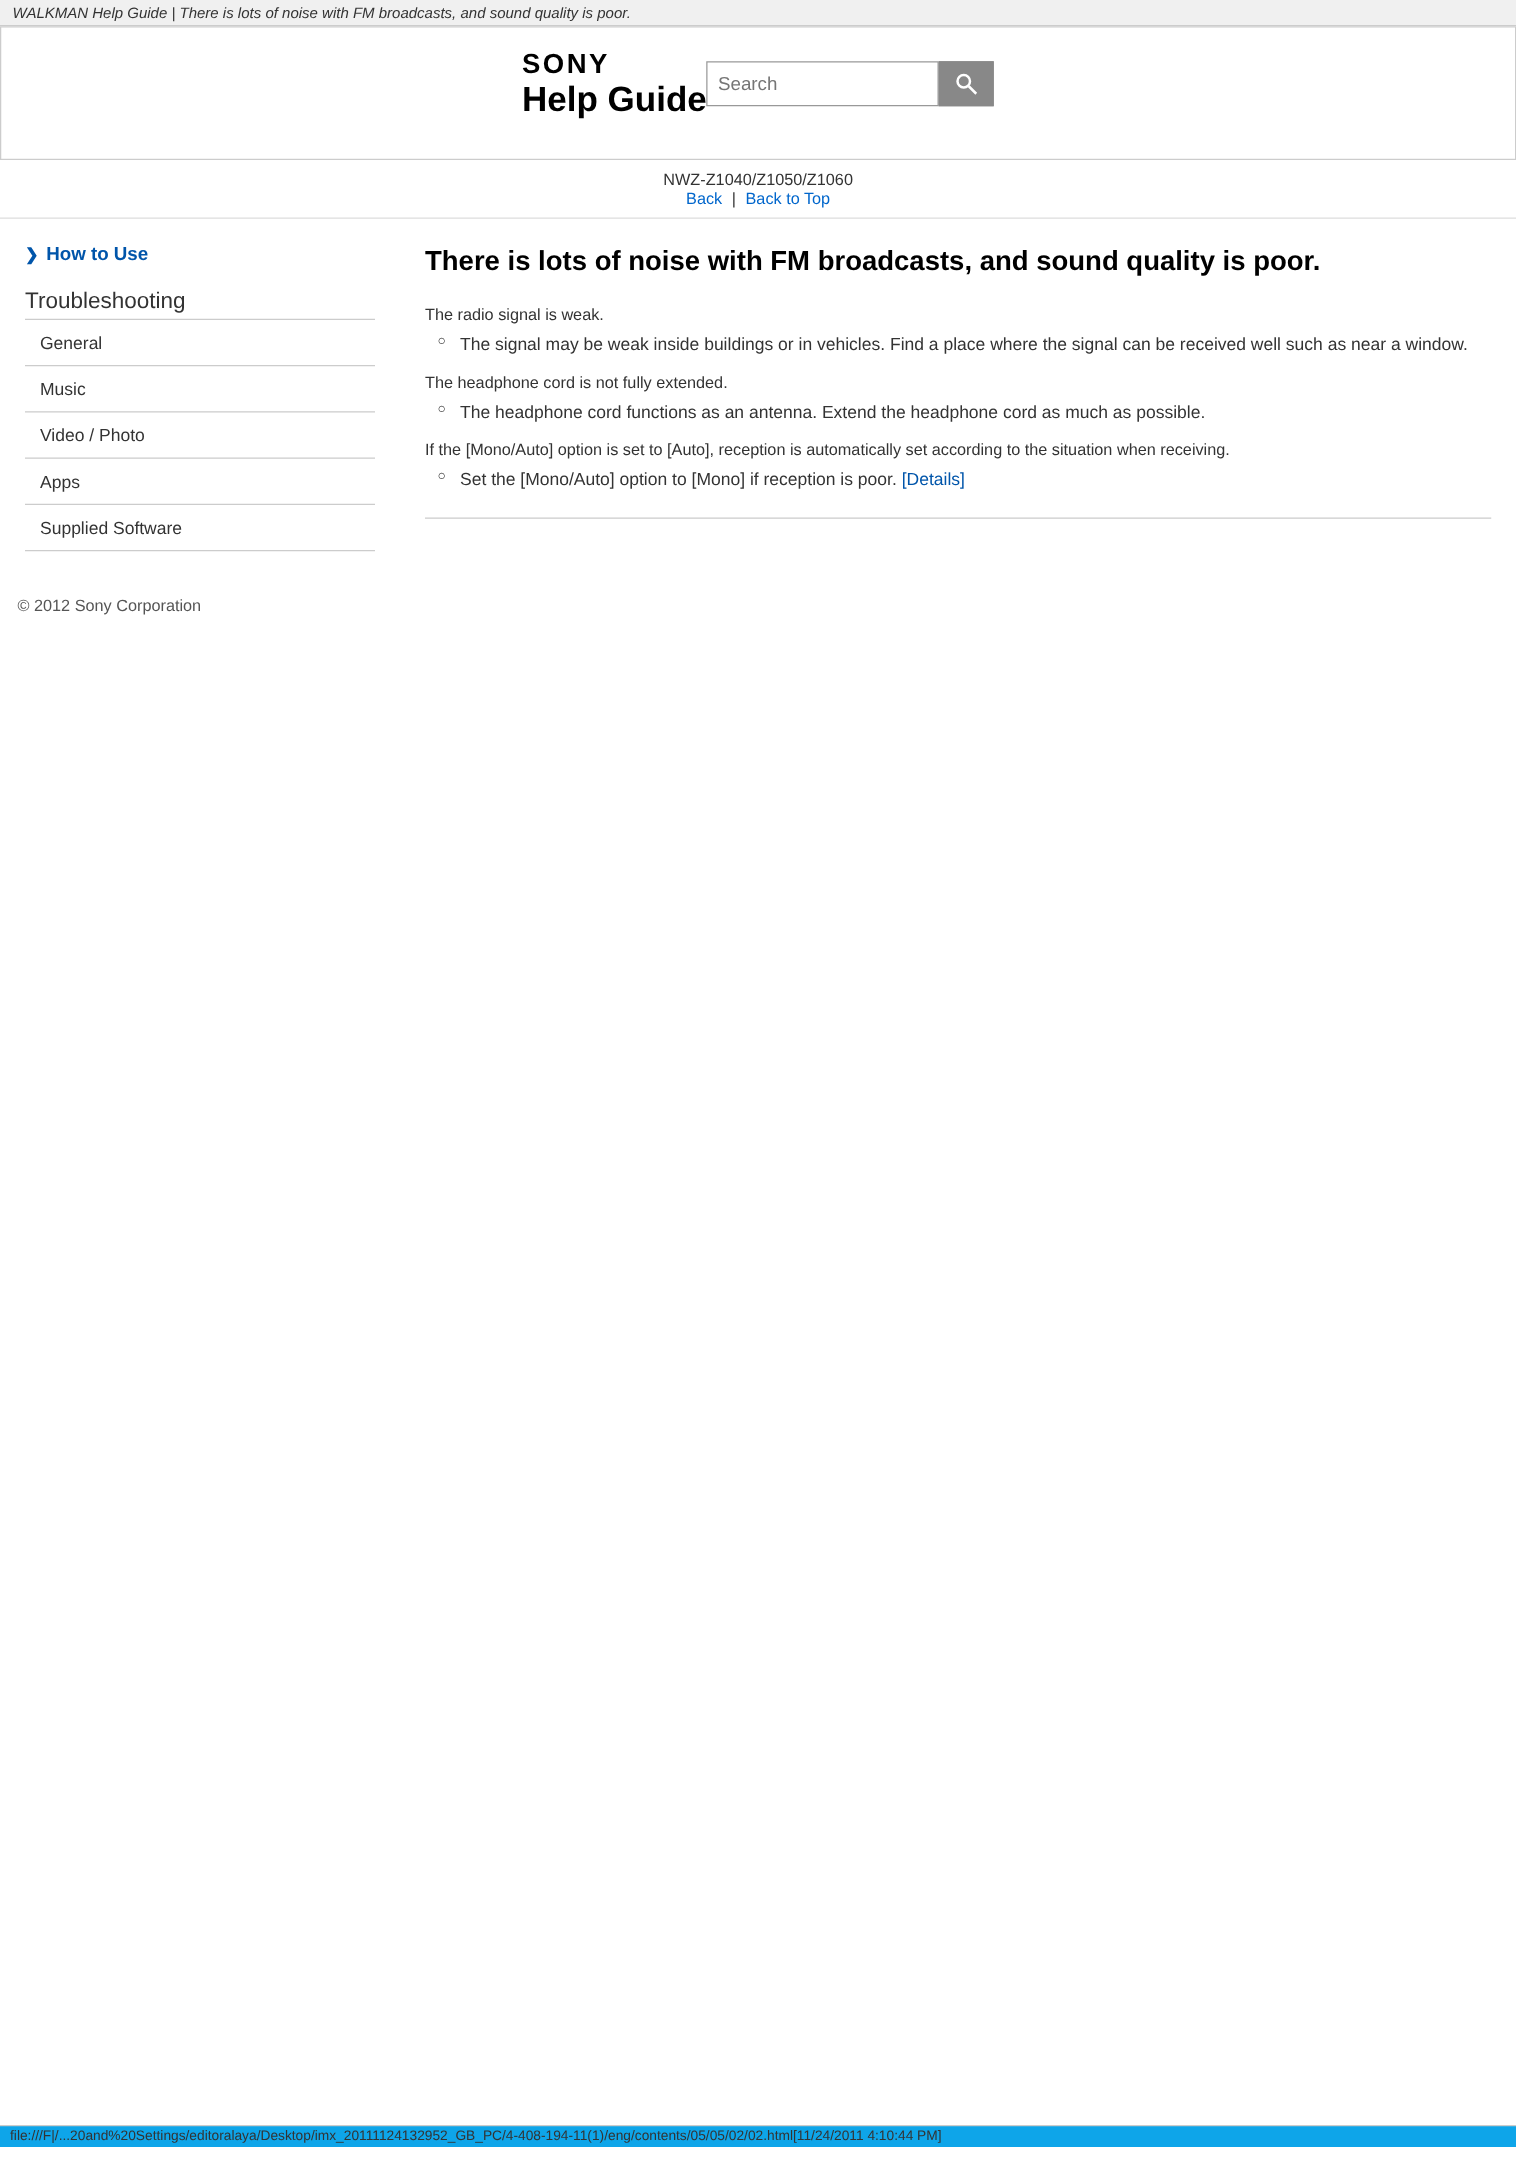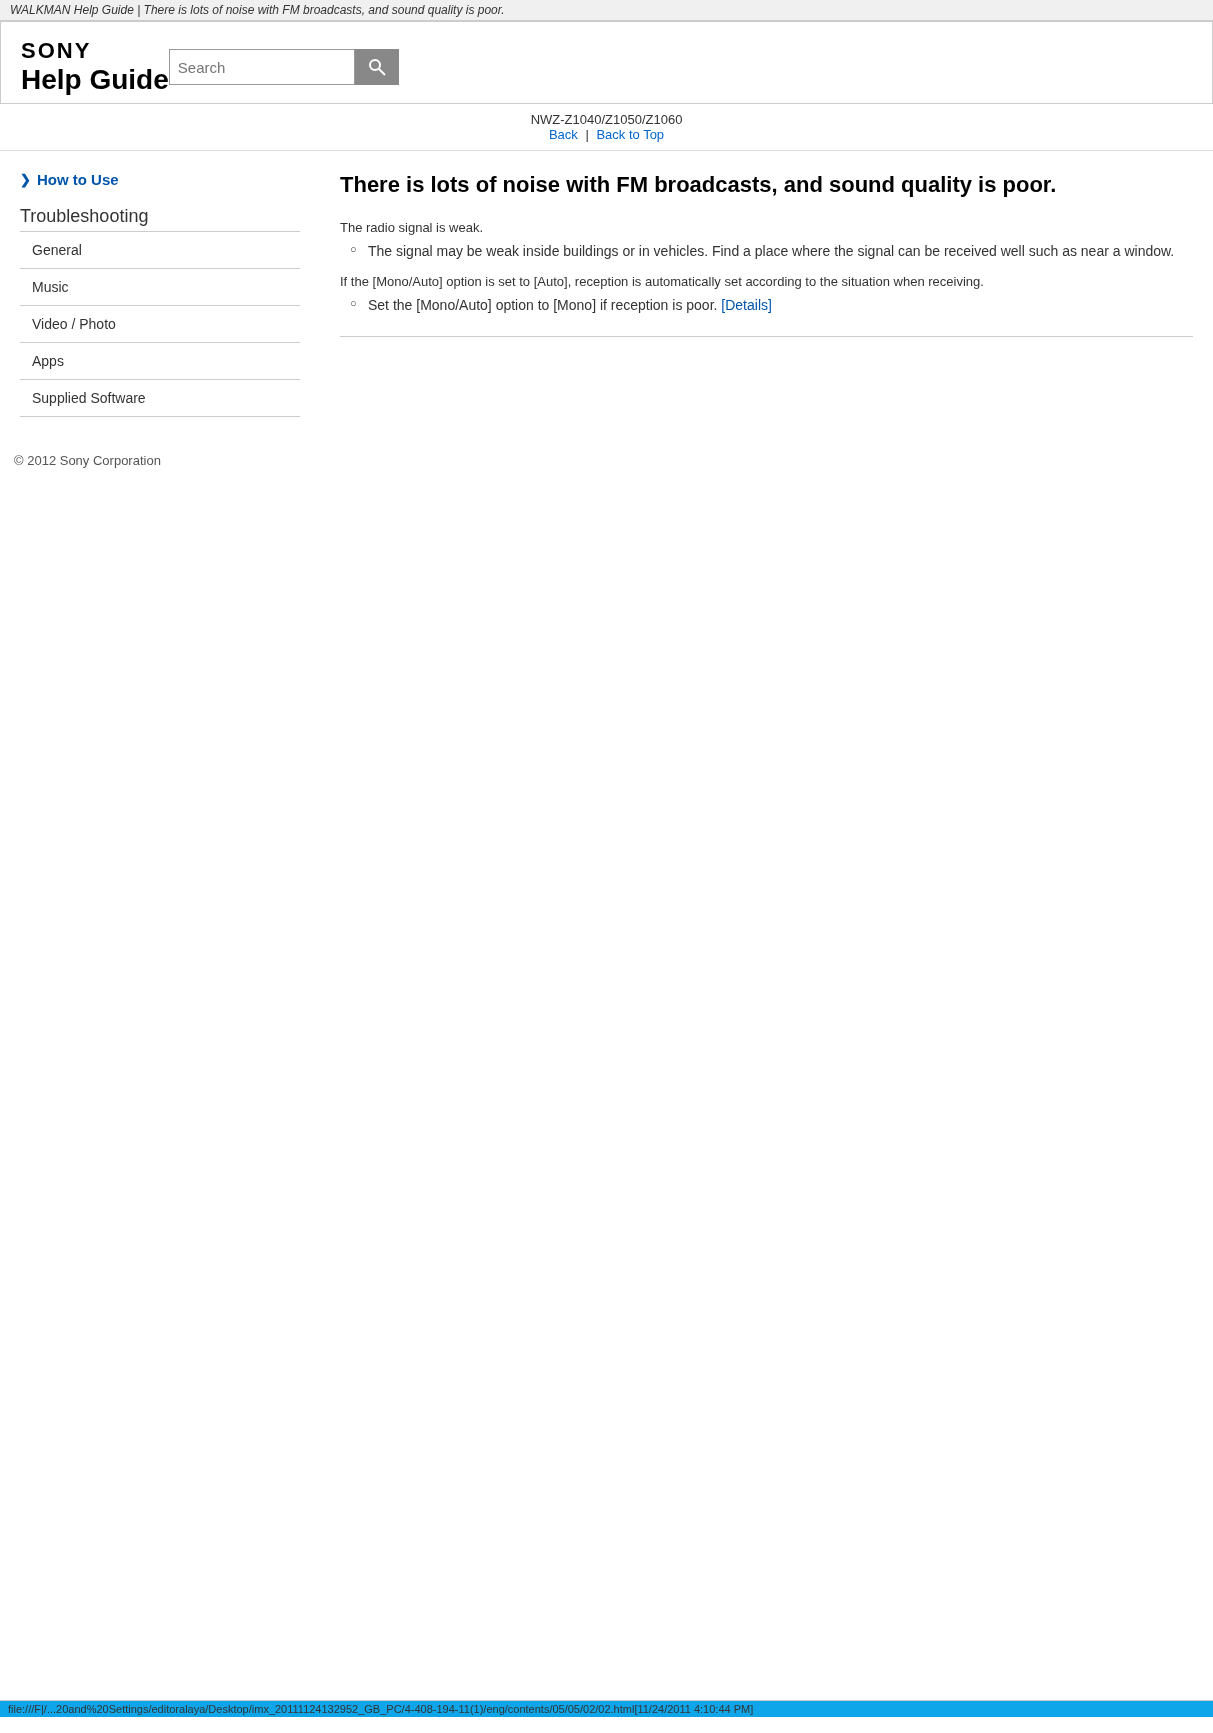--- a/index.html
+++ b/index.html
@@ -13,24 +13,24 @@
       background: #f0f0f0;
       padding: 3px 10px;
       font-size: 12px;
       color: #333;
       border-bottom: 1px solid #ccc;
       font-style: italic;
     }
     .header {
       background: #fff;
       border: 1px solid #ccc;
-      padding: 16px 20px 7px 20px;
-      display: flex;
-      align-items: center;
-      justify-content: flex-start;
+      padding: 16px 20px 31px 20px;
+      display: flex;
+      align-items: center;
+      justify-content: center;
     }
     .header-left .sony-logo {
       font-size: 22px;
       font-weight: bold;
       letter-spacing: 2px;
       color: #000;
       font-family: Arial, Helvetica, sans-serif;
     }
     .header-left .help-guide-title {
       font-size: 28px;
@@ -252,20 +252,26 @@
   <div class="content">
     <h1 class="article-title">There is lots of noise with FM broadcasts, and sound quality is poor.</h1>
 
     <div class="content-section">
       <p class="section-text">The radio signal is weak.</p>
       <ul class="bullet-list">
         <li>The signal may be weak inside buildings or in vehicles. Find a place where the signal can be received well such as near a window.</li>
       </ul>
     </div>
 
+    <div class="content-section">
+      <p class="section-text">The headphone cord is not fully extended.</p>
+      <ul class="bullet-list">
+        <li>The headphone cord functions as an antenna. Extend the headphone cord as much as possible.</li>
+      </ul>
+    </div>
 
     <div class="content-section">
       <p class="section-text">If the [Mono/Auto] option is set to [Auto], reception is automatically set according to the situation when receiving.</p>
       <ul class="bullet-list">
         <li>
           Set the [Mono/Auto] option to [Mono] if reception is poor.
           <a href="#" class="details-link"> [Details]</a>
         </li>
       </ul>
     </div>

